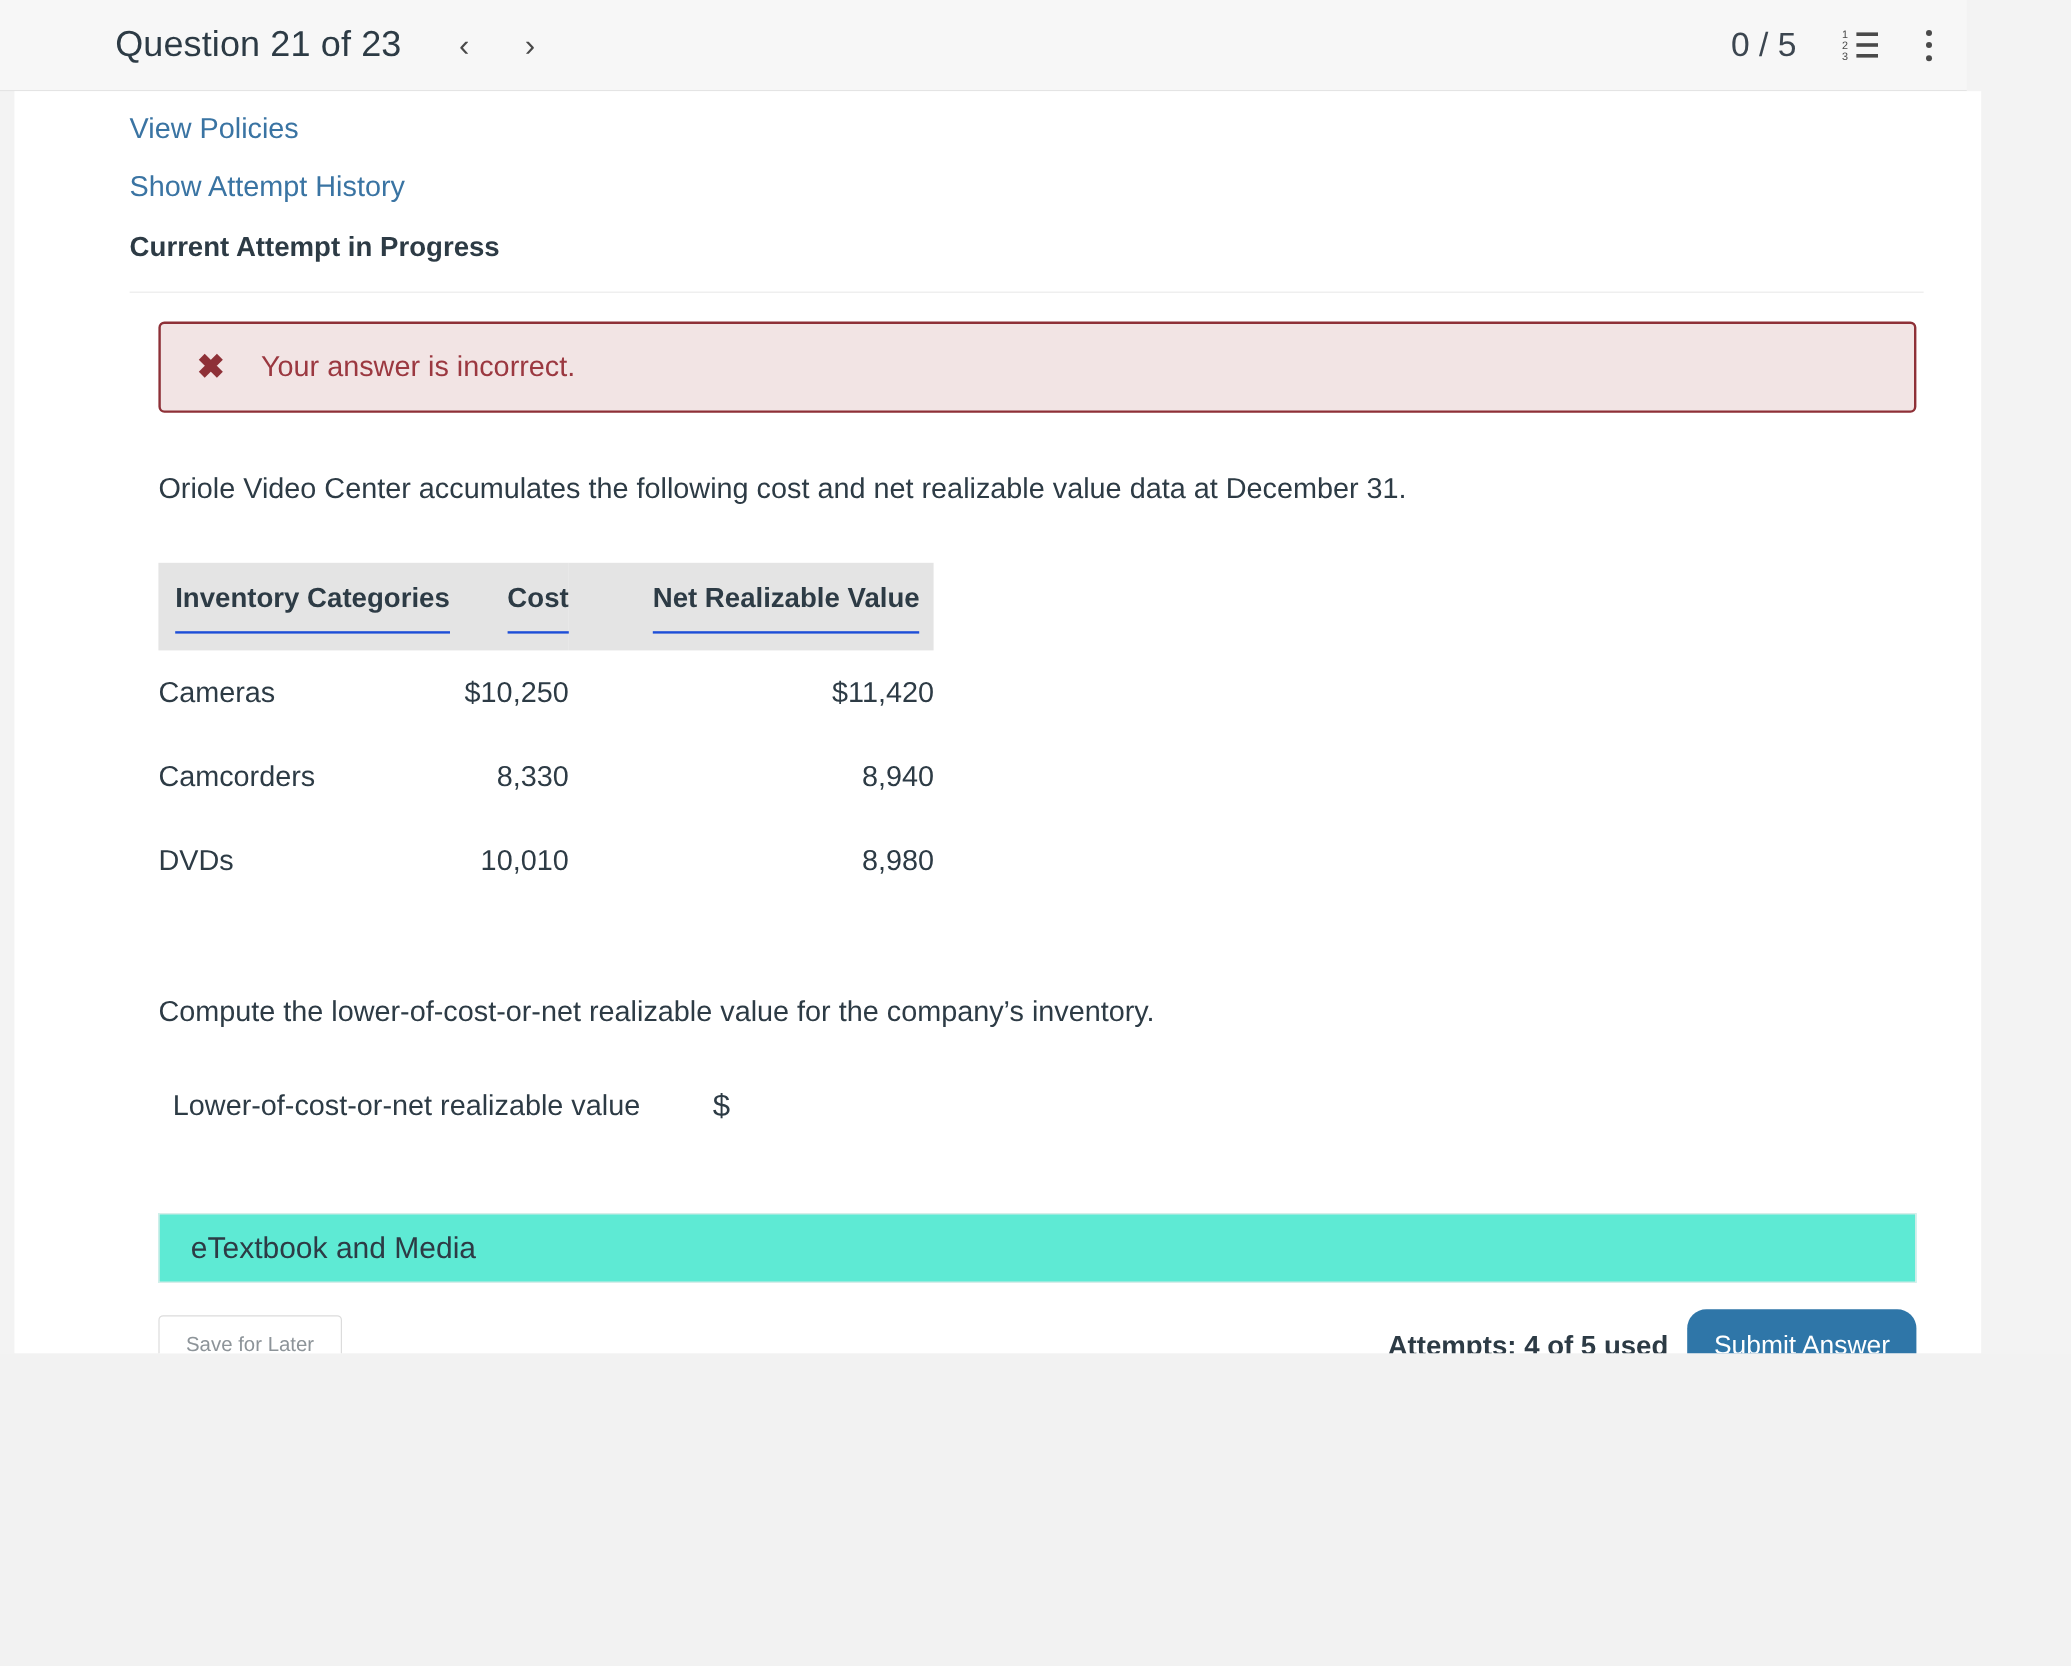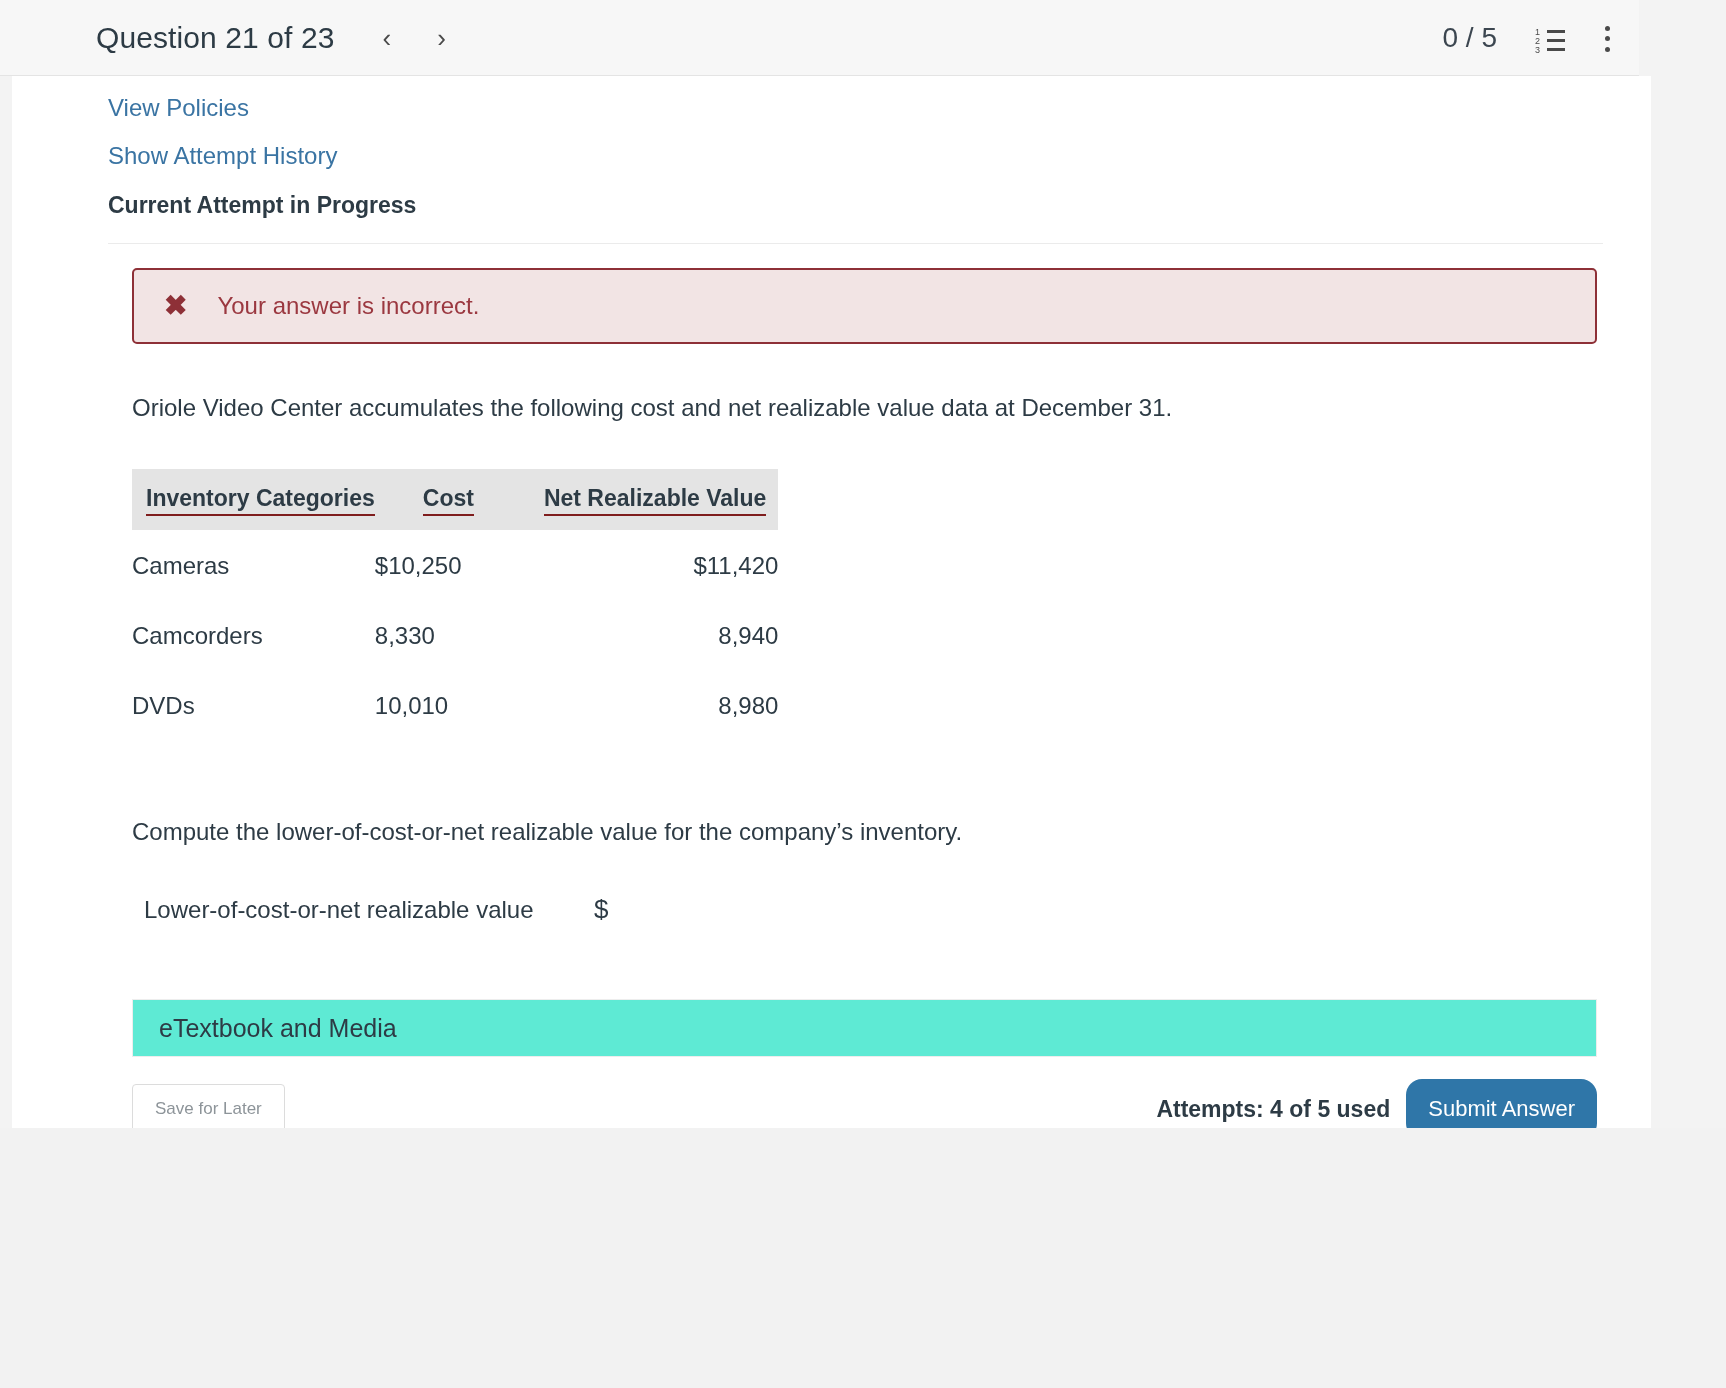--- a/index.html
+++ b/index.html
@@ -47,21 +47,21 @@
     color: #4a4a4a;
     font-size: 26px;
     line-height: 1;
     cursor: pointer;
     padding: 2px 6px;
     font-family: "Liberation Sans", sans-serif;
   }
   .topbar-right {
     margin-left: auto;
     display: flex;
-    align-items: flex-end;
+    align-items: center;
     gap: 38px;
   }
   .score {
     font-size: 28px;
     color: #3c4650;
     white-space: nowrap;
   }
   .list-icon {
     width: 30px; height: 26px;
     position: relative;
@@ -177,33 +177,33 @@
   .data-table th {
     background: #e4e4e4;
     font-size: 23px;
     font-weight: bold;
     color: #2d3b45;
     padding: 16px 0 14px 0;
     vertical-align: bottom;
   }
   .data-table th .hd {
     display: inline-block;
-    border-bottom: 2px solid #7f1d1d;
-    padding-bottom: 2px;
+    border-bottom: 2px solid #1d4ed8;
+    padding-bottom: 14px;
   }
   .th-cat { text-align: left;  padding-left: 14px !important; }
   .th-cost { text-align: center; padding-left: 48px !important; }
   .th-nrv { text-align: right; padding-left: 70px !important; padding-right: 12px !important;}
   .data-table td {
     font-size: 24px;
     color: #2d3b45;
     padding: 22px 0 20px 0;
   }
   .td-cat { text-align: left; padding-left: 14px; }
-  .td-cost { padding-right: 38px; }
+  .td-cost { text-align: right; padding-right: 38px; }
   .td-nrv { text-align: right; padding-right: 12px; }
 
   
   .answer-row {
     margin-top: 48px;
     display: flex;
     align-items: center;
     padding-left: 12px;
   }
   .answer-label {

